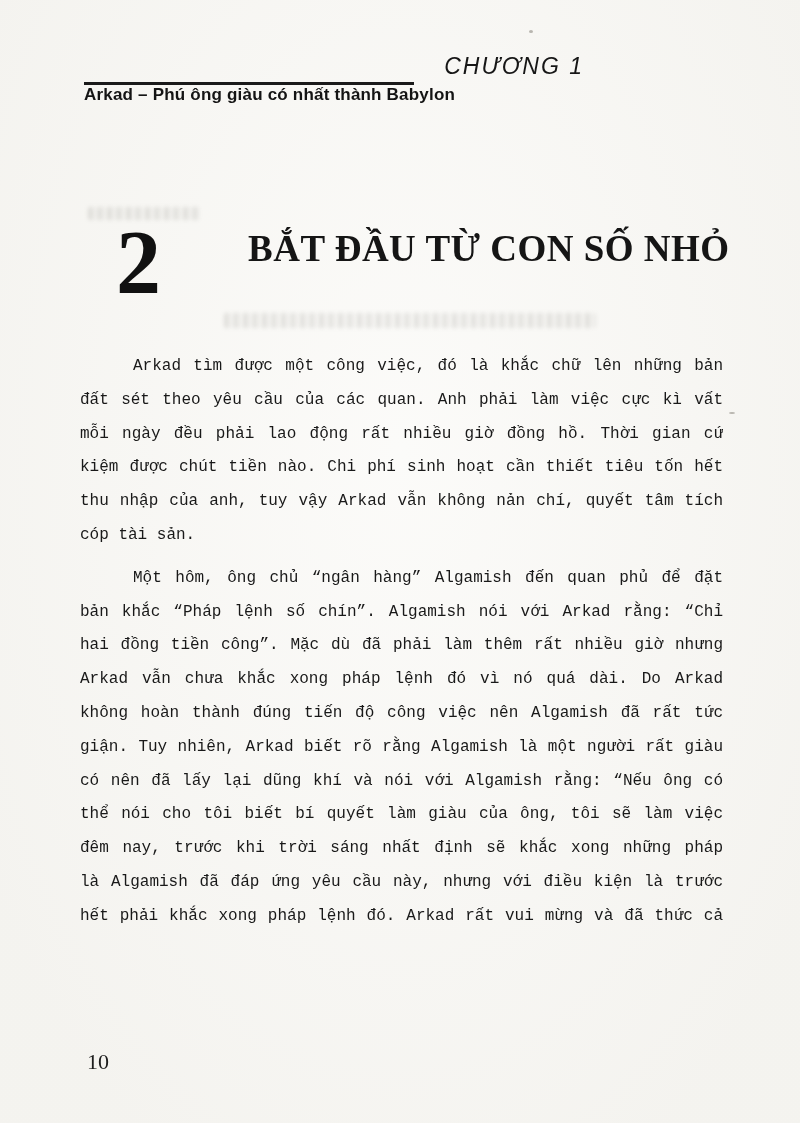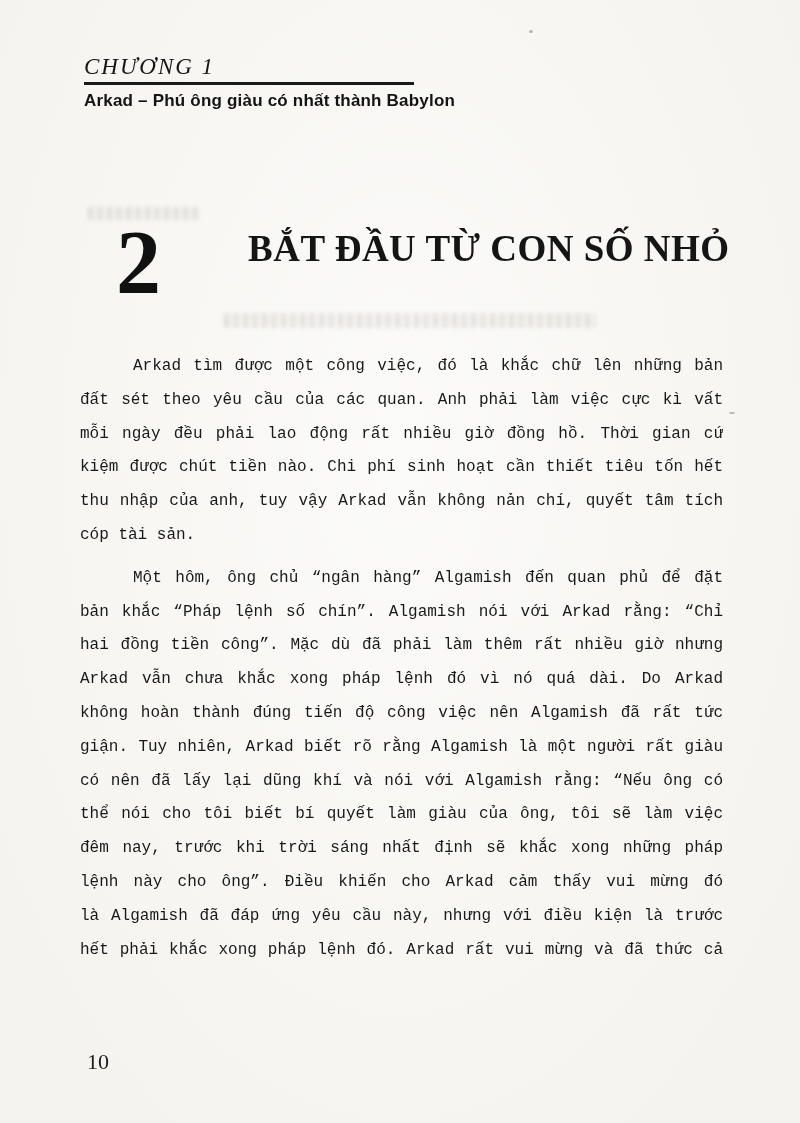--- a/index.html
+++ b/index.html
@@ -16,38 +16,38 @@
       #f8f7f3;
     color: #1b1b1b;
     overflow: hidden;
   }
 
   
   .running-header {
     position: absolute; left: 84px; top: 54px; width: 500px;
   }
   .chapter-label {
-    font-family: Liberation Serif, serif;
+    font-family: Liberation Sans, sans-serif;
     font-style: italic;
     font-size: 23px;
     letter-spacing: 2px;
     color: #161616;
     line-height: 1.1;
+    text-align: right;
   }
   .header-rule {
     width: 330px; height: 2.5px;
     background: #1a1a1a;
     margin-top: 3px;
   }
   .chapter-subtitle {
     font-family: "Liberation Sans", "DejaVu Sans", sans-serif;
     font-weight: bold;
     font-size: 17px;
     letter-spacing: 0.2px;
-    margin-top: 6px;
     color: #141414;
     line-height: 1.15;
   }
 
   
   .smudge {
     position: absolute;
     background: repeating-linear-gradient(90deg,
       rgba(110,108,100,0.5) 0 5px, rgba(110,108,100,0.08) 5px 9px,
       rgba(110,108,100,0.42) 9px 15px, rgba(110,108,100,0.05) 15px 19px);
@@ -143,21 +143,20 @@
       <div class="paragraph">
         <div class="line first-line">Một hôm, ông chủ “ngân hàng” Algamish đến quan phủ để đặt</div>
         <div class="line">bản khắc “Pháp lệnh số chín”. Algamish nói với Arkad rằng: “Chỉ</div>
         <div class="line">hai đồng tiền công”. Mặc dù đã phải làm thêm rất nhiều giờ nhưng</div>
         <div class="line">Arkad vẫn chưa khắc xong pháp lệnh đó vì nó quá dài. Do Arkad</div>
         <div class="line">không hoàn thành đúng tiến độ công việc nên Algamish đã rất tức</div>
         <div class="line">giận. Tuy nhiên, Arkad biết rõ rằng Algamish là một người rất giàu</div>
         <div class="line">có nên đã lấy lại dũng khí và nói với Algamish rằng: “Nếu ông có</div>
         <div class="line">thể nói cho tôi biết bí quyết làm giàu của ông, tôi sẽ làm việc thâu</div>
         <div class="line">đêm nay, trước khi trời sáng nhất định sẽ khắc xong những pháp</div>
-        <div class="line">lệnh này cho ông”. Điều khiến cho Arkad cảm thấy vui mừng đó</div>
         <div class="line">là Algamish đã đáp ứng yêu cầu này, nhưng với điều kiện là trước</div>
         <div class="line">hết phải khắc xong pháp lệnh đó. Arkad rất vui mừng và đã thức cả</div>
       </div>
     </div>
 
   <div class="page-number">10</div>
 
 </div>
 
 </body></html>

